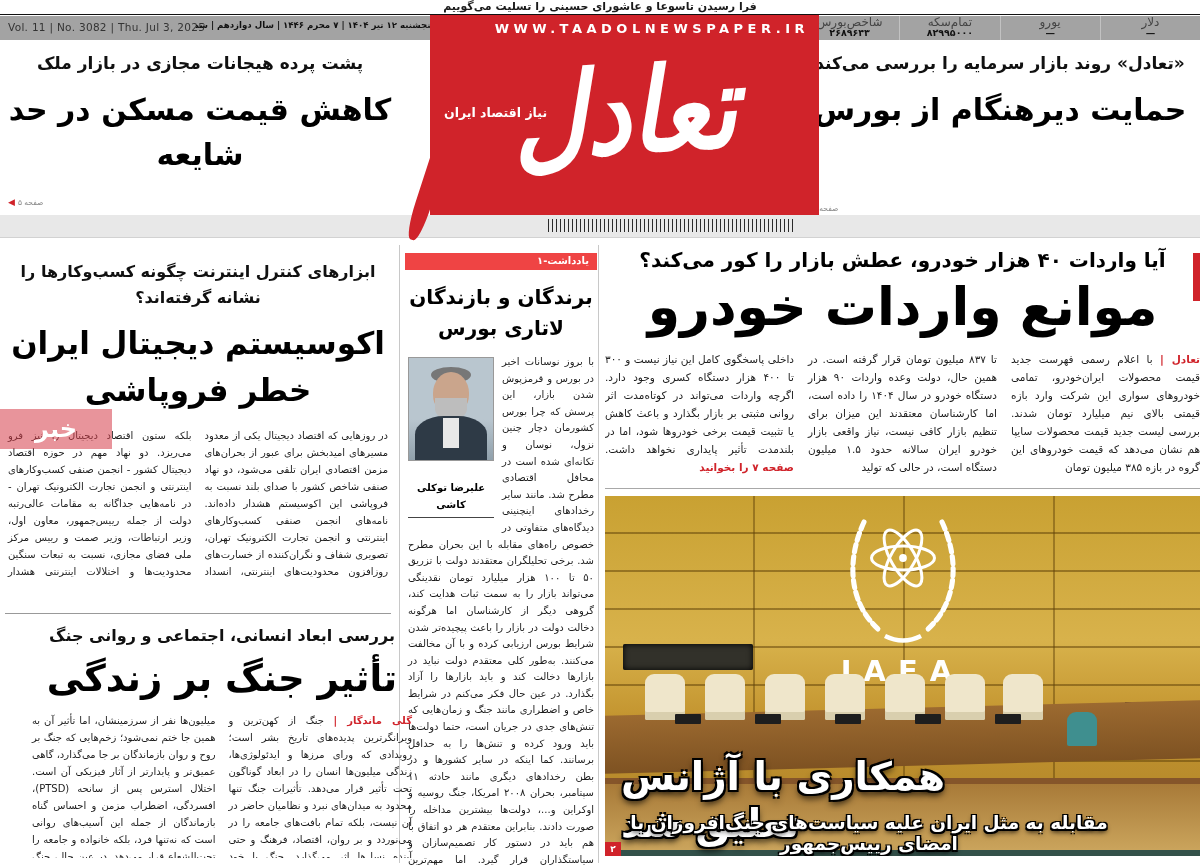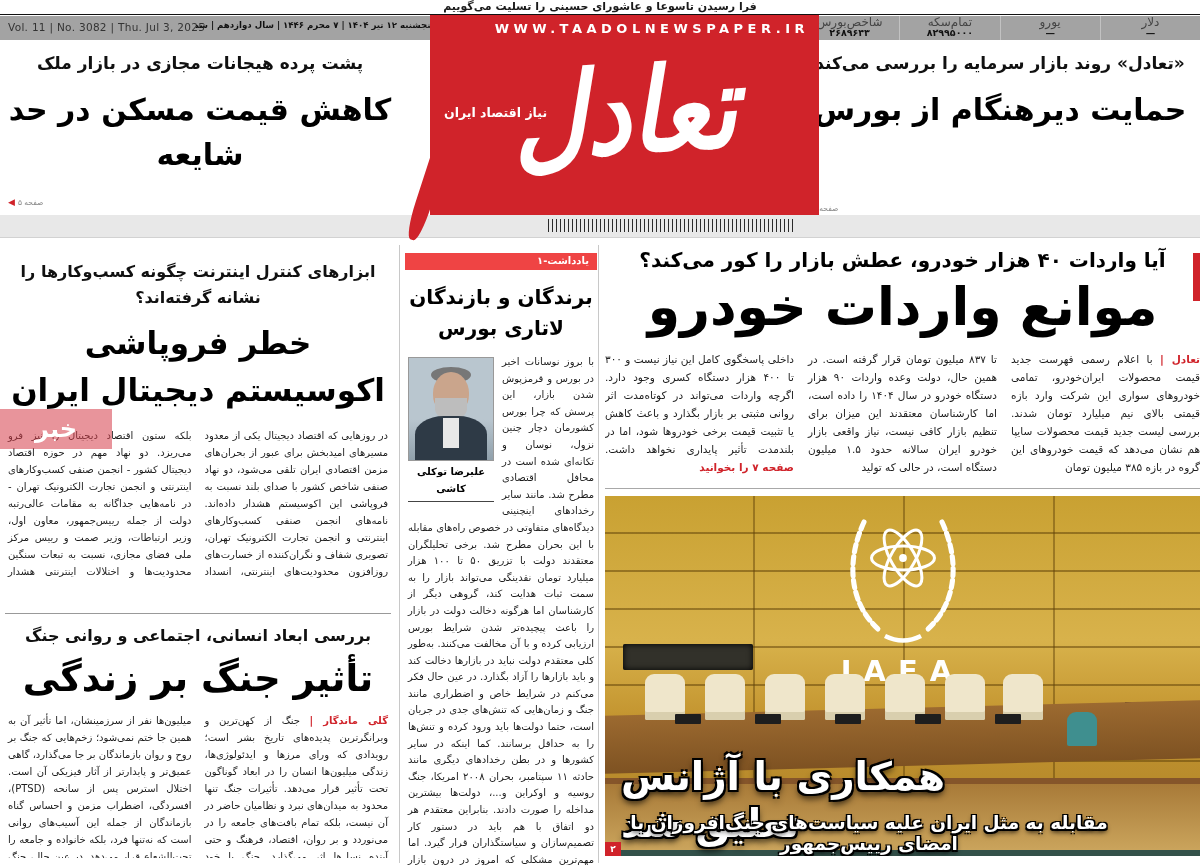--- a/index.html
+++ b/index.html
@@ -58,33 +58,33 @@
   .note-body{font-size:10px;line-height:1.66;text-align:justify;color:#1c1c1c;padding:0 3px;}
   .portrait-wrap{float:left;width:86px;margin:3px 8px 4px 0;}
   .portrait{width:84px;height:102px;background:linear-gradient(180deg,#b9c6cf 0 60%,#90a0ab);
             position:relative;overflow:hidden;border:1px solid #999;}
   .p-head{position:absolute;left:24px;top:14px;width:36px;height:42px;border-radius:50% 50% 45% 45%;background:#caa58c;}
   .p-hair{position:absolute;left:22px;top:9px;width:40px;height:16px;border-radius:50%;background:#777;}
   .p-beard{position:absolute;left:26px;top:40px;width:32px;height:22px;border-radius:0 0 50% 50%;background:#bdbdbd;}
   .p-suit{position:absolute;left:6px;top:58px;width:72px;height:46px;border-radius:40% 40% 0 0;background:#2e3a46;}
   .p-shirt{position:absolute;left:34px;top:60px;width:16px;height:30px;background:#e8e8e8;}
   .portrait-name{font-size:10px;font-weight:bold;text-align:center;border-bottom:1px solid #444;
-                 padding:3px 0 4px;color:#000;}
+                 padding:19px 0 4px;color:#000;}
   
   .left-col{position:absolute;left:0;top:245px;width:396px;height:620px;}
   .story-kicker{text-align:center;font-size:16px;font-weight:bold;line-height:1.6;color:#111;}
   .digital-title{text-align:center;font-size:31px;font-weight:900;line-height:1.5;margin-top:10px;color:#000;position:relative;}
   .badge{position:absolute;left:0;top:150px;width:112px;height:40px;background:rgba(214,60,72,.55);
          color:#fff;font-size:24px;font-weight:900;text-align:center;line-height:40px;z-index:3;}
   .two-col{display:flex;direction:rtl;gap:13px;font-size:10px;line-height:1.7;text-align:justify;
            color:#1c1c1c;padding:0 8px;overflow:hidden;}
   .two-col>div{flex:1;}
   .digital-body{margin-top:14px;height:156px;}
   .hdiv{position:absolute;left:5px;top:368px;width:386px;height:1px;background:#999;}
-  .war{position:absolute;left:0;top:378px;width:396px;}
+  .war{position:absolute;left:0;top:378px;width:396px;padding-left:24px;}
   .war-title{text-align:center;font-size:37px;font-weight:900;margin-top:8px;color:#000;}
   .war-body{margin-top:12px;height:146px;}
   
   .photo{position:absolute;left:605px;top:496px;width:595px;height:360px;overflow:hidden;
          background:
            repeating-linear-gradient(180deg,transparent 0 36px,rgba(92,62,6,.5) 36px 38px),
            repeating-linear-gradient(90deg,transparent 0 148px,rgba(92,62,6,.45) 148px 150px),
            linear-gradient(180deg,#c9a132,#d8b24b 40%,#c3942f 62%,#ab8028);}
   .emblem{position:absolute;left:50%;top:8px;transform:translateX(-50%);}
   .iaea-label{position:absolute;left:0;top:158px;width:100%;text-align:center;color:#fff;
@@ -202,22 +202,22 @@
       <span>با بروز نوسانات اخیر در بورس و قرمزپوش شدن بازار، این پرسش که چرا بورس کشورمان دچار چنین نزول، نوسان و تکانه‌ای شده است در محافل اقتصادی مطرح شد. مانند سایر</span>
       <span>رخدادهای اینچنینی دیدگاه‌های متفاوتی در خصوص راه‌های مقابله با این بحران مطرح شد. برخی تحلیلگران معتقدند دولت با تزریق ۵۰ تا ۱۰۰ هزار میلیارد تومان نقدینگی می‌تواند بازار را به سمت ثبات هدایت کند، گروهی دیگر از کارشناسان اما هرگونه دخالت دولت در بازار را باعث پیچیده‌تر شدن شرایط بورس ارزیابی کرده و با آن مخالفت می‌کنند.</span>
       <span>به‌طور کلی معتقدم دولت نباید در بازارها دخالت کند و باید بازارها را آزاد بگذارد. در عین حال فکر می‌کنم در شرایط خاص و اضطراری مانند جنگ و زمان‌هایی که تنش‌های جدی در جریان است، حتما دولت‌ها باید ورود کرده و تنش‌ها را به حداقل برسانند. کما اینکه در سایر کشورها و در بطن رخدادهای دیگری مانند حادثه ۱۱ سپتامبر، بحران ۲۰۰۸ امریکا، جنگ روسیه و اوکراین و...، دولت‌ها بیشترین مداخله را صورت دادند. بنابراین معتقدم هر دو اتفاق با هم باید در دستور کار تصمیم‌سازان و سیاستگذاران قرار گیرد. اما مهم‌ترین مشکلی که امروز در درون بازار سرمایه ایران وجود دارد، این است که ما لاتاری داریم که اسم آن را بورس گذاشته‌ایم. مکانیسمی که ما برای تعیین قیمت، نوسان قیمت، ایجاد سهم و محدودیت در دادن سهم‌ها و... داریم، وضعیت لاتاری مانندی را ایجاد کرده که باعث به وجود</span>
     </div>
   </div>
 
   <div class="left-col">
     <div style="position:relative;">
       <div class="story-kicker" style="margin-top:14px;">ابزارهای کنترل اینترنت چگونه کسب‌وکارها را نشانه گرفته‌اند؟</div>
       <div class="digital-title">
+        <div>اکوسیستم دیجیتال ایران</div>
         <div>خطر فروپاشی</div>
-        <div>اکوسیستم دیجیتال ایران</div>
       </div>
       <div class="badge">خبر</div>
       <div class="two-col digital-body">
         <div>در روزهایی که اقتصاد دیجیتال یکی از معدود مسیرهای امیدبخش برای عبور از بحران‌های مزمن اقتصادی ایران تلقی می‌شود، دو نهاد صنفی شاخص کشور با صدای بلند نسبت به فروپاشی این اکوسیستم هشدار داده‌اند. نامه‌های انجمن صنفی کسب‌وکارهای اینترنتی و انجمن تجارت الکترونیک تهران، تصویری شفاف و نگران‌کننده از خسارت‌های روزافزون محدودیت‌های اینترنتی، انسداد کانال‌های تبلیغات دیجیتال و نااطمینانی در تصمیم‌سازی‌های کلان ترسیم می‌کند؛ وضعیتی که اگر بی‌پاسخ بماند، نه‌تنها سرمایه‌گذاران را فراری می‌دهد،</div>
         <div><span>بلکه ستون اقتصاد دیجیتال را نیز فرو می‌ریزد. دو نهاد مهم در حوزه اقتصاد دیجیتال کشور - انجمن صنفی کسب‌وکارهای اینترنتی و انجمن تجارت الکترونیک تهران - در نامه‌هایی جداگانه به مقامات عالی‌رتبه دولت از جمله رییس‌جمهور، معاون اول، وزیر ارتباطات، وزیر صمت و رییس مرکز ملی فضای مجازی، نسبت به تبعات سنگین محدودیت‌ها و اختلالات اینترنتی هشدار داده‌اند. این دو نامه به‌شکلی کم‌سابقه بر یک مساله واحد تمرکز داشتند: خطر فروپاشی اکوسیستم دیجیتال ایران. به گفته انجمن صنفی...</span> </div>
       </div>
     </div>
     <div class="hdiv"></div>
     <div class="war">
       <div class="story-kicker">بررسی ابعاد انسانی، اجتماعی و روانی جنگ</div>

